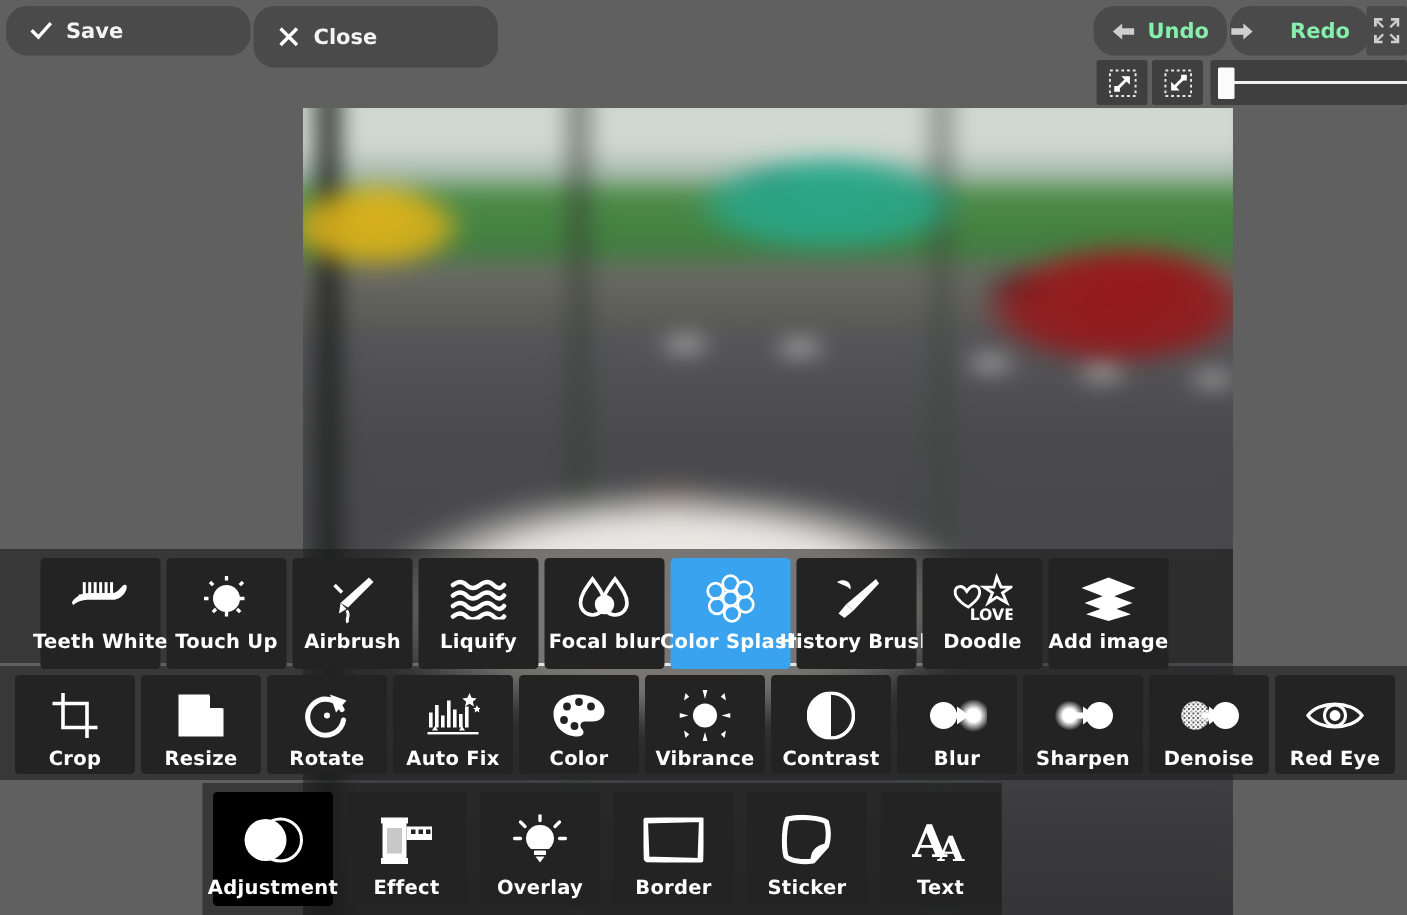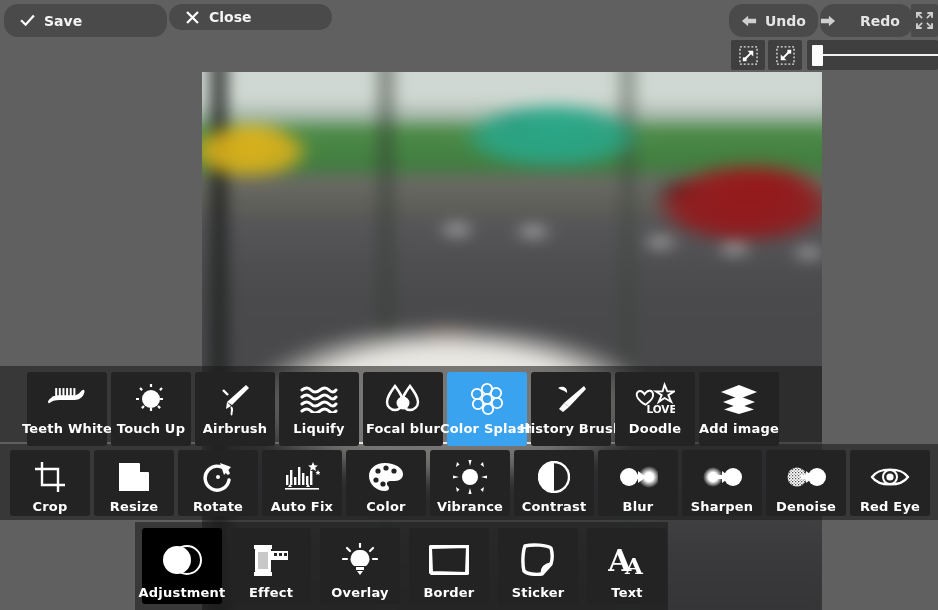--- a/index.html
+++ b/index.html
@@ -78,29 +78,29 @@
     display: flex;
     align-items: center;
     justify-content: flex-start;
     gap: 9px;
     padding-left: 16px;
     border-radius: 14px;
     cursor: pointer;
     user-select: none;
   }
   #save-button { left: 4px; top: 4px; width: 163px; height: 33px; }
-  #close-button { left: 169px; top: 4px; width: 163px; height: 26px; }
+  #close-button { left: 169px; top: 4px; width: 163px; height: 41px; }
   #undo-button { left: 729px; top: 4px; width: 89px; height: 33px; justify-content: center; padding-left: 0; gap: 8px; }
   #redo-button { left: 820px; top: 4px; width: 93px; height: 33px; padding-left: 0; gap: 24px; }
   #fullscreen-button {
     position: absolute; left: 911px; top: 4px; width: 27px; height: 33px;
     background: #4a4a4a; border-radius: 2px; cursor: pointer;
     display: flex; align-items: center; justify-content: center;
   }
-  .topbtn .lbl { color: #e5e5e5; }
+  .topbtn .lbl { color: #86efac; }
   #save-button .lbl, #close-button .lbl { color: #f4f4f4; }
 
   
   .zoombtn {
     position: absolute; top: 40px; width: 34px; height: 30px;
     background: #3f3f3f; border-radius: 2px; cursor: pointer;
     display: flex; align-items: center; justify-content: center;
   }
   #zoom-in-button { left: 731px; }
   #zoom-out-button { left: 768px; }

